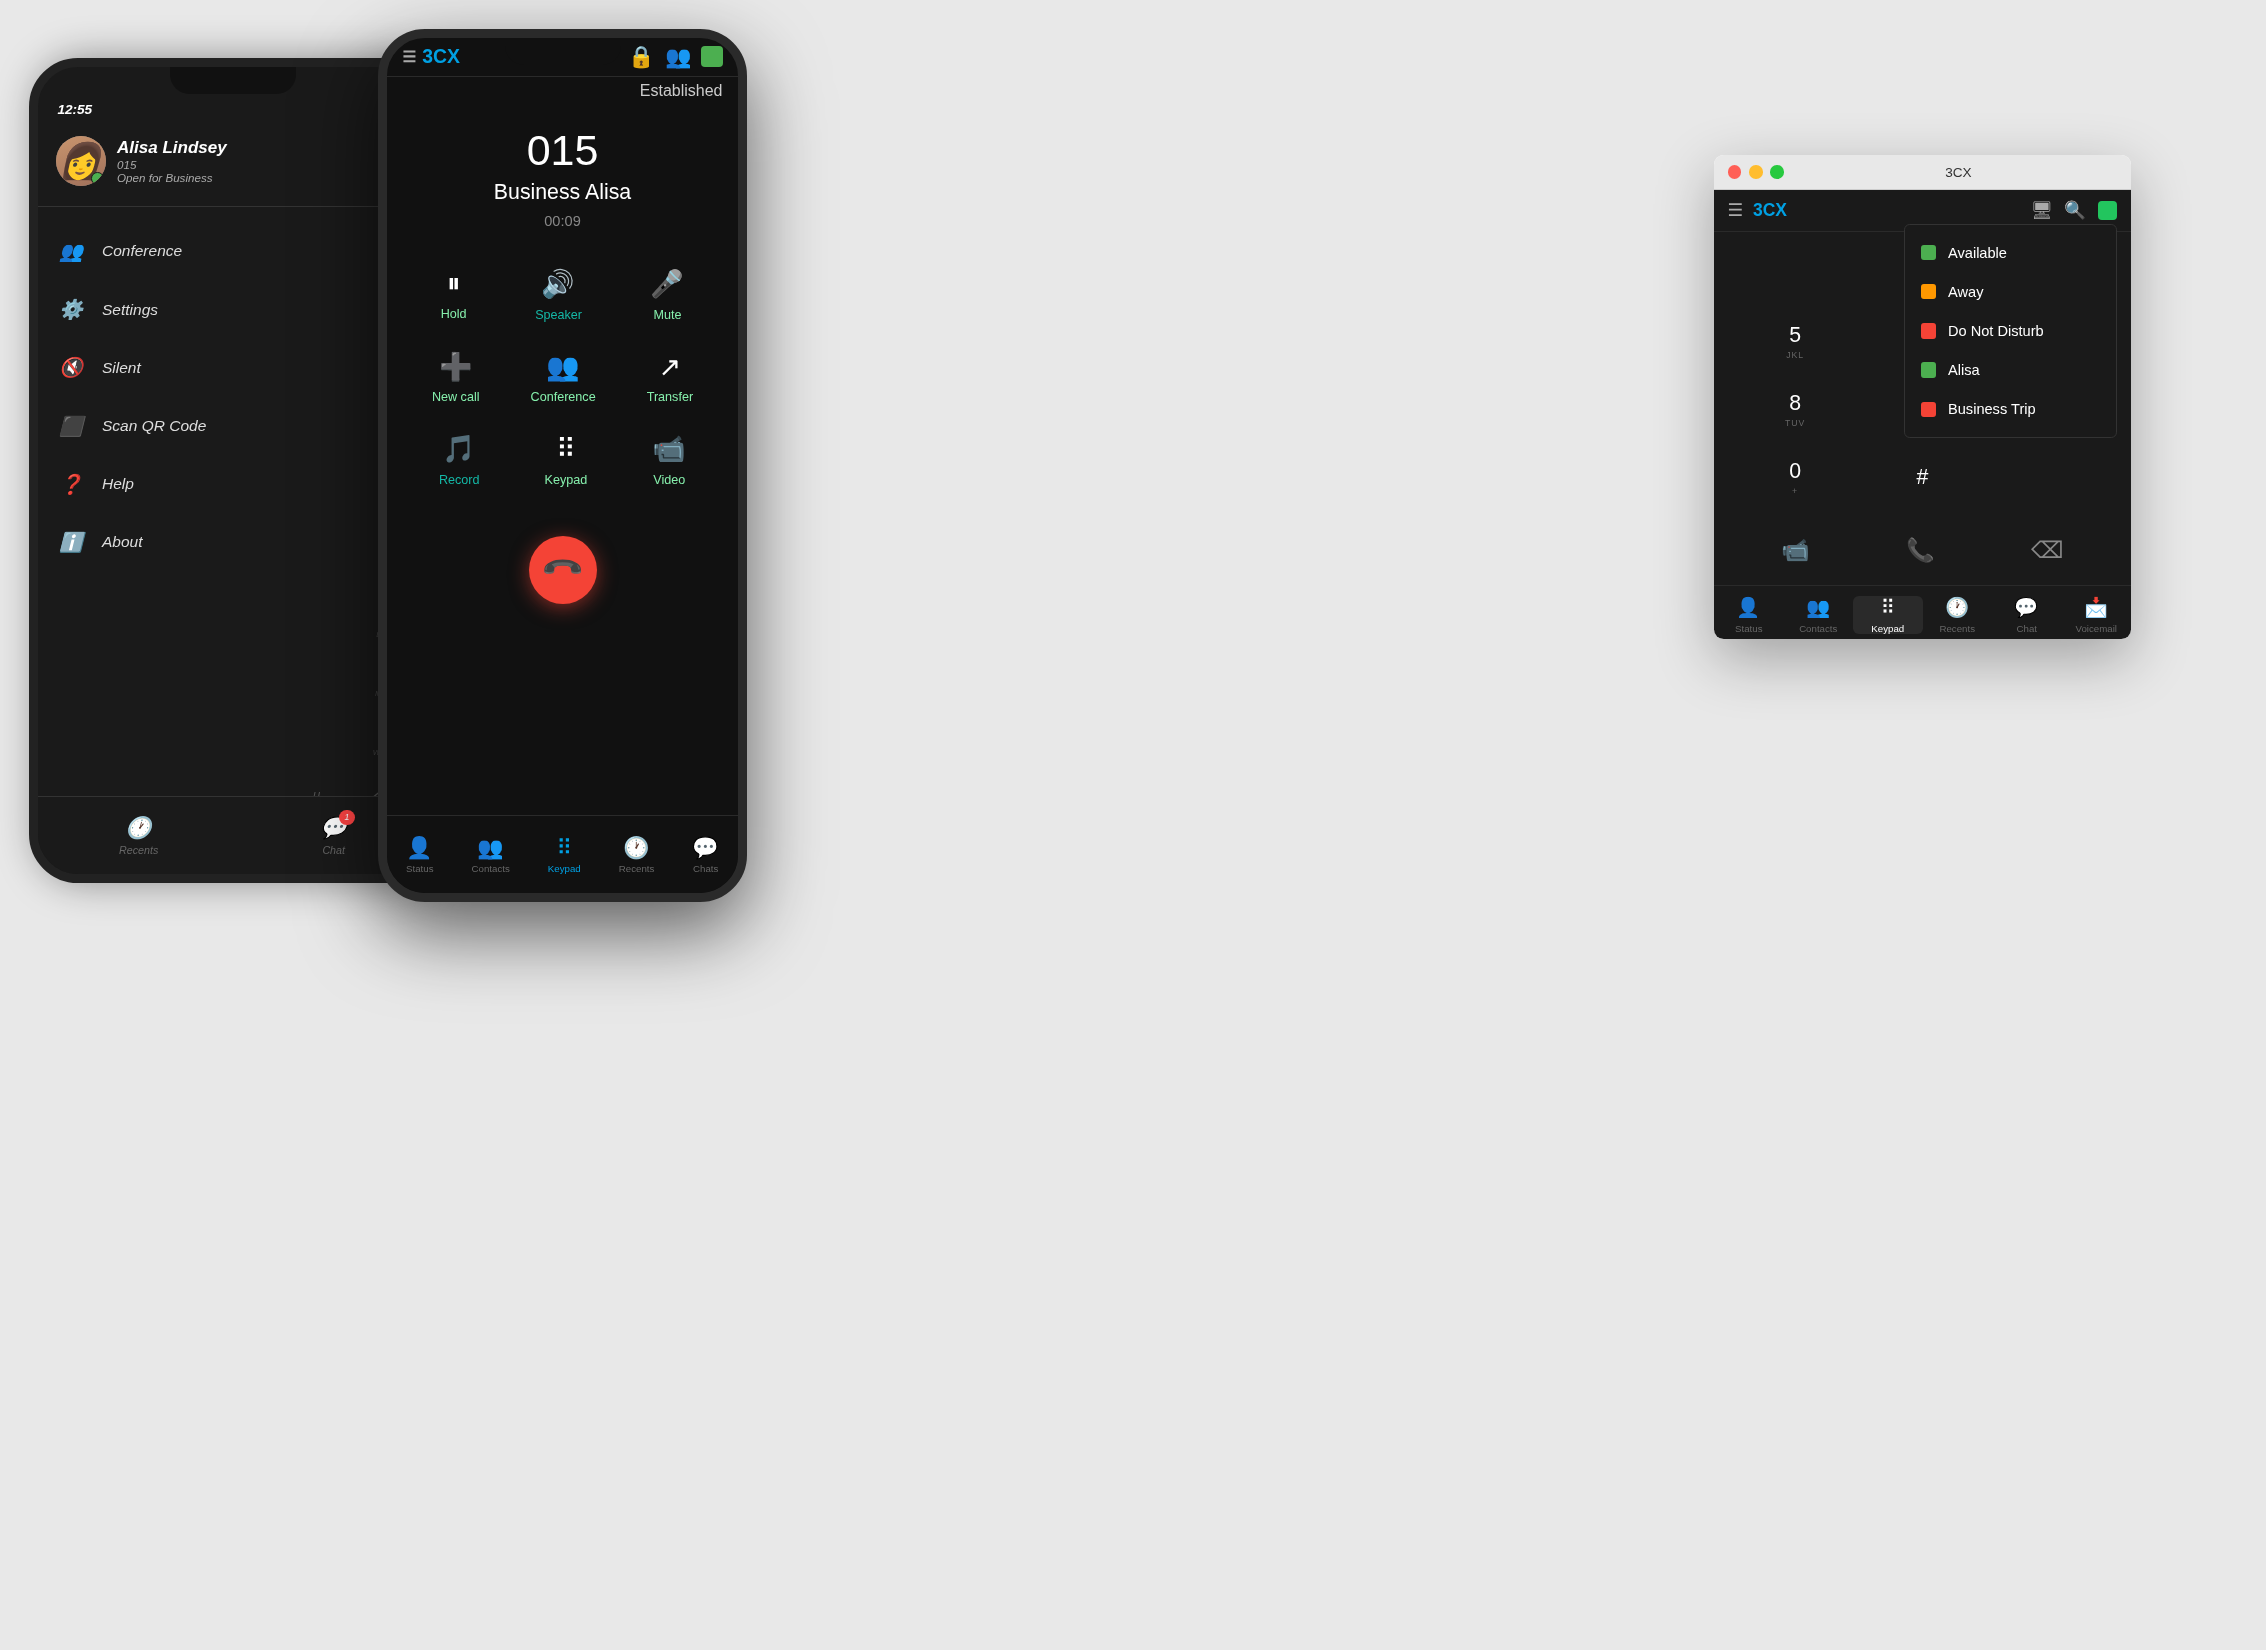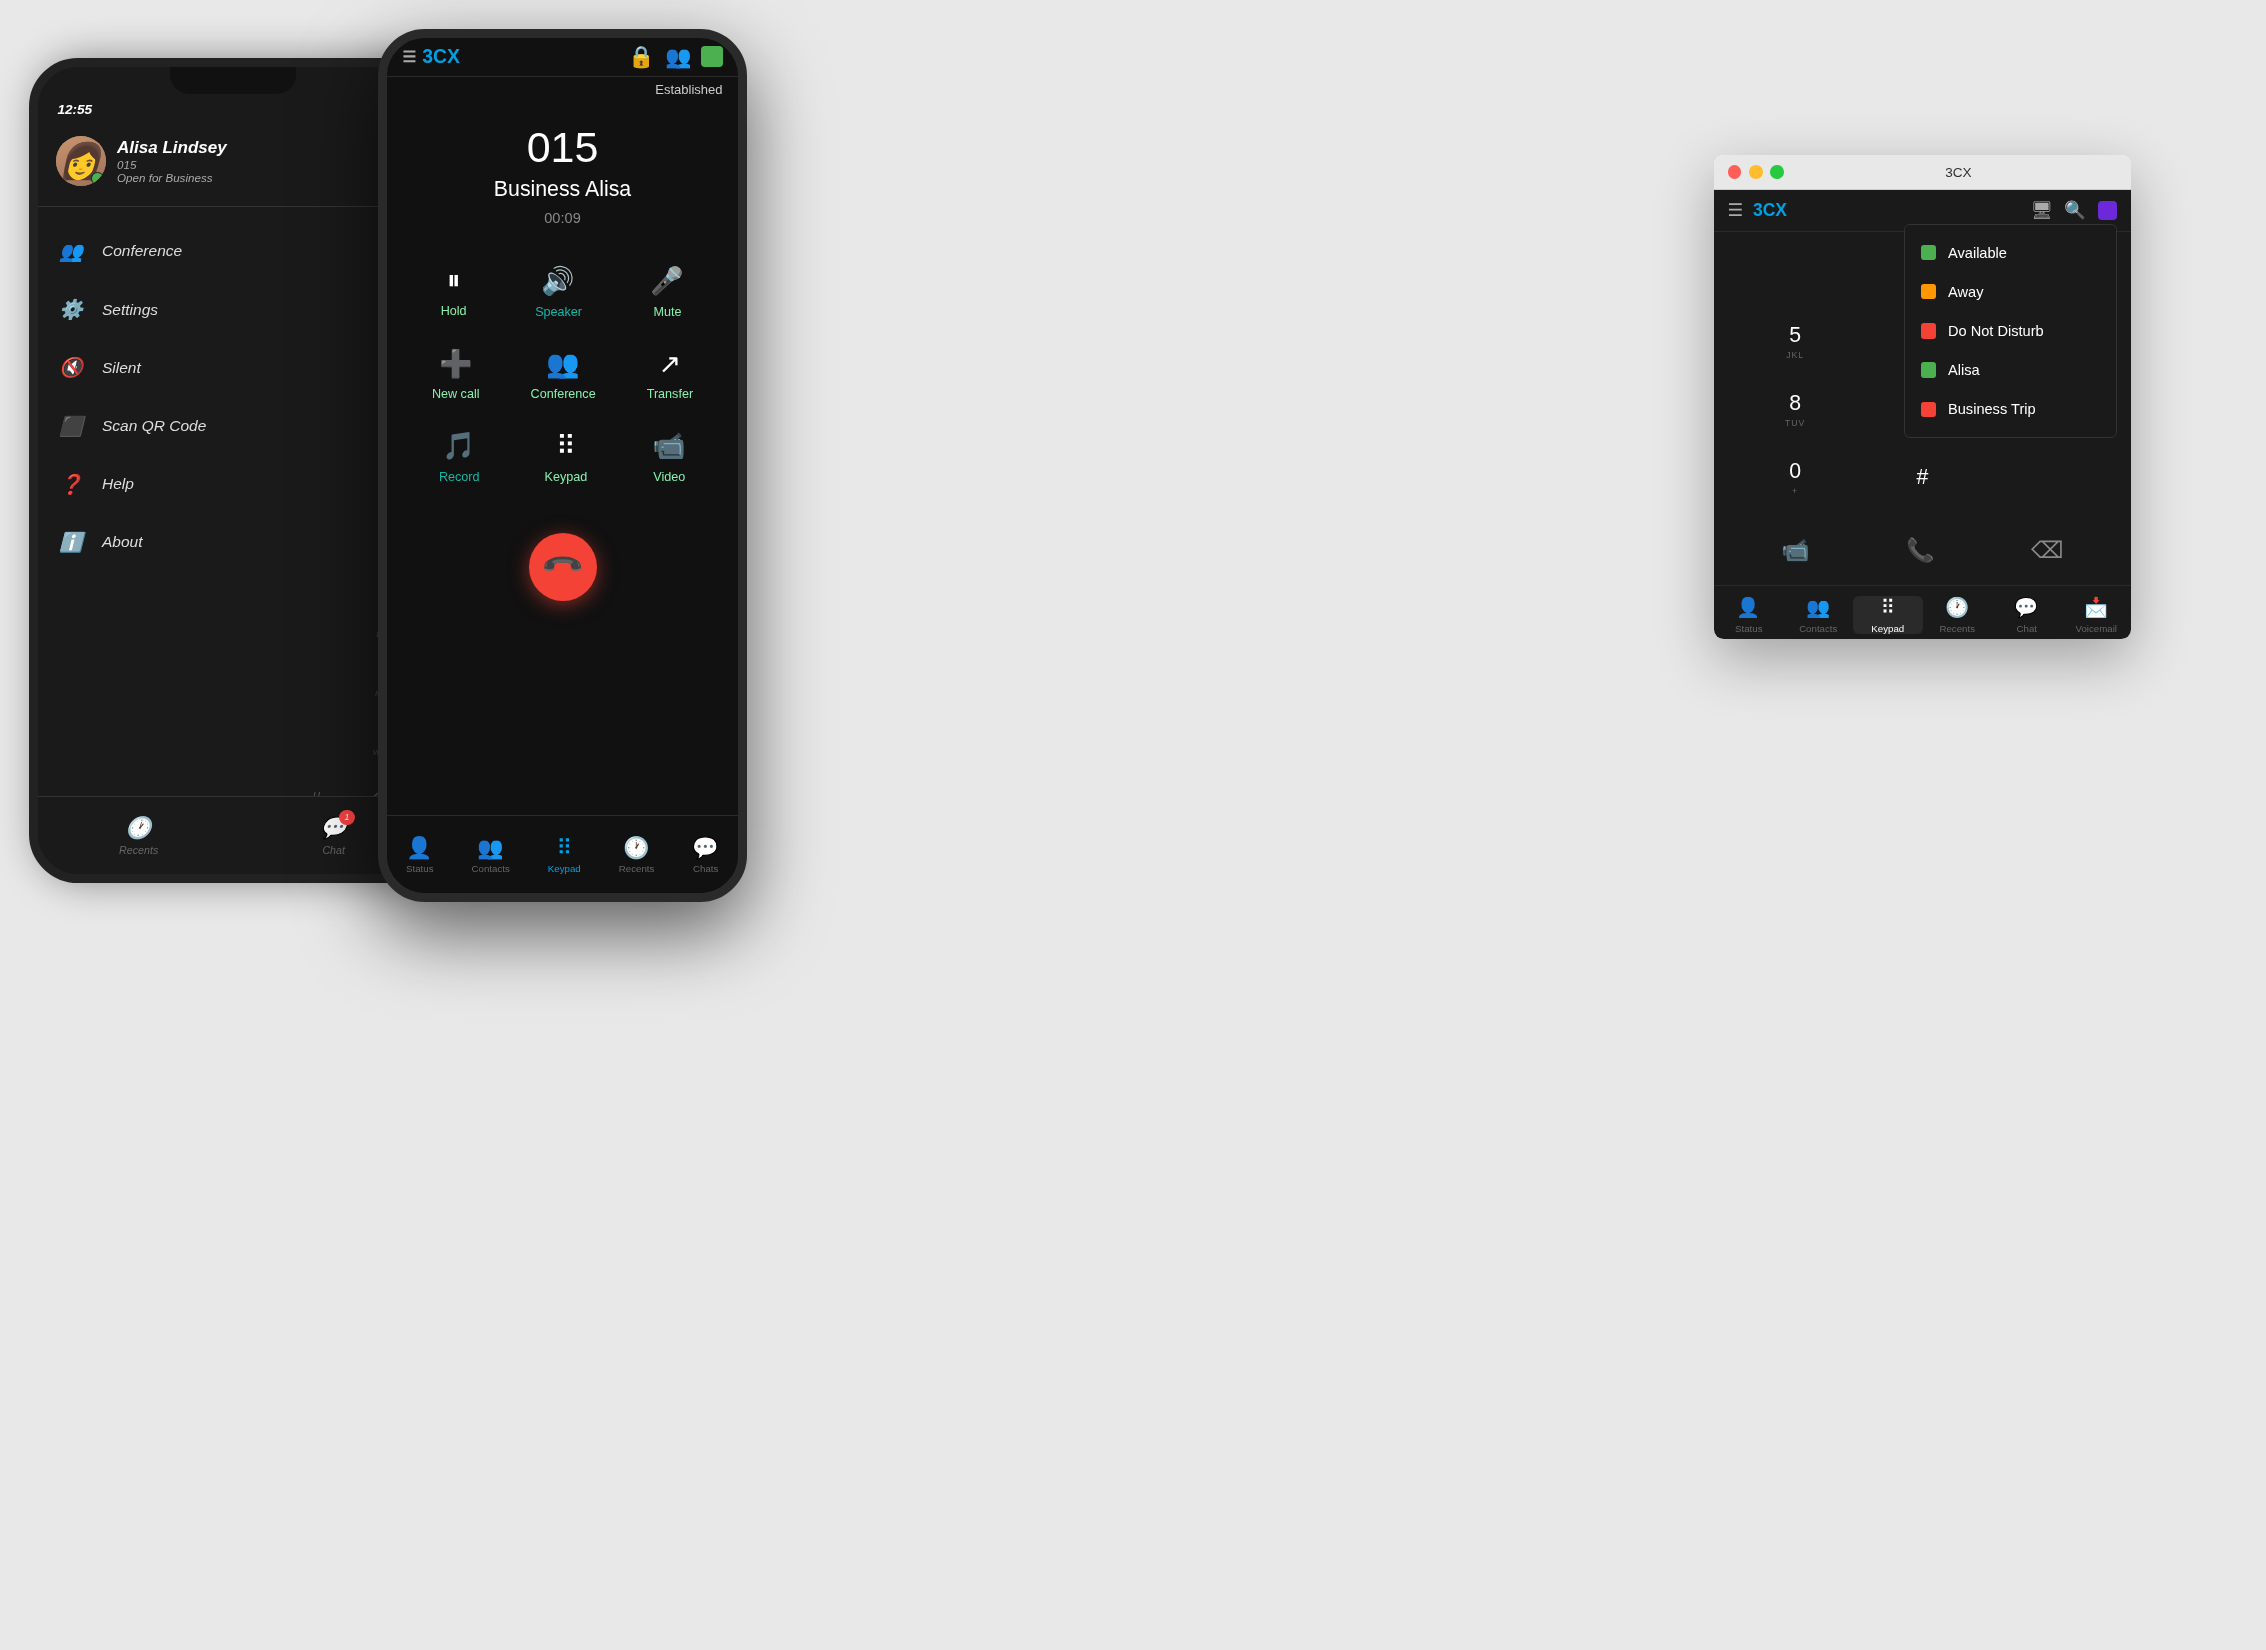--- a/index.html
+++ b/index.html
@@ -210,21 +210,21 @@
     .phone2-group-icon { font-size: 21.3px; color: #888; }
     .phone2-status-green {
       width: 21.3px; height: 21.3px;
       background: #4caf50;
       border-radius: 3.9px;
     }
     .phone2-established {
       text-align: right;
       padding: 5.8px 15.5px;
       color: #ccc;
-      font-size: 13px;
+      font-size: 16px;
     }
     .phone2-call-info {
       text-align: center;
       padding: 19.4px 19.4px 9.7px;
     }
     .phone2-number { color: #fff; font-size: 43px; font-weight: 300; }
     .phone2-name { color: #fff; font-size: 21.3px; font-weight: 300; margin-top: 5.8px; }
     .phone2-duration { color: #888; font-size: 14.6px; margin-top: 7.8px; }
     .phone2-actions {
       display: flex;
@@ -338,21 +338,21 @@
       color: #00a0e3;
       font-size: 17.5px; font-weight: 700;
       flex: 1;
     }
     .desktop-tool-icons {
       display: flex; align-items: center; gap: 11.6px;
     }
     .desktop-tool-icon { font-size: 17.5px; color: #aaa; }
     .desktop-status-green {
       width: 19.4px; height: 19.4px;
-      background: #6d28d9;
+      background: #22c55e;
       border-radius: 3.9px;
     }
     
     .desktop-status-dropdown {
       position: absolute;
       top: 100%;
       right: 0;
       width: 213px;
       background: #1a1a1a;
       border: 1px solid #333;

